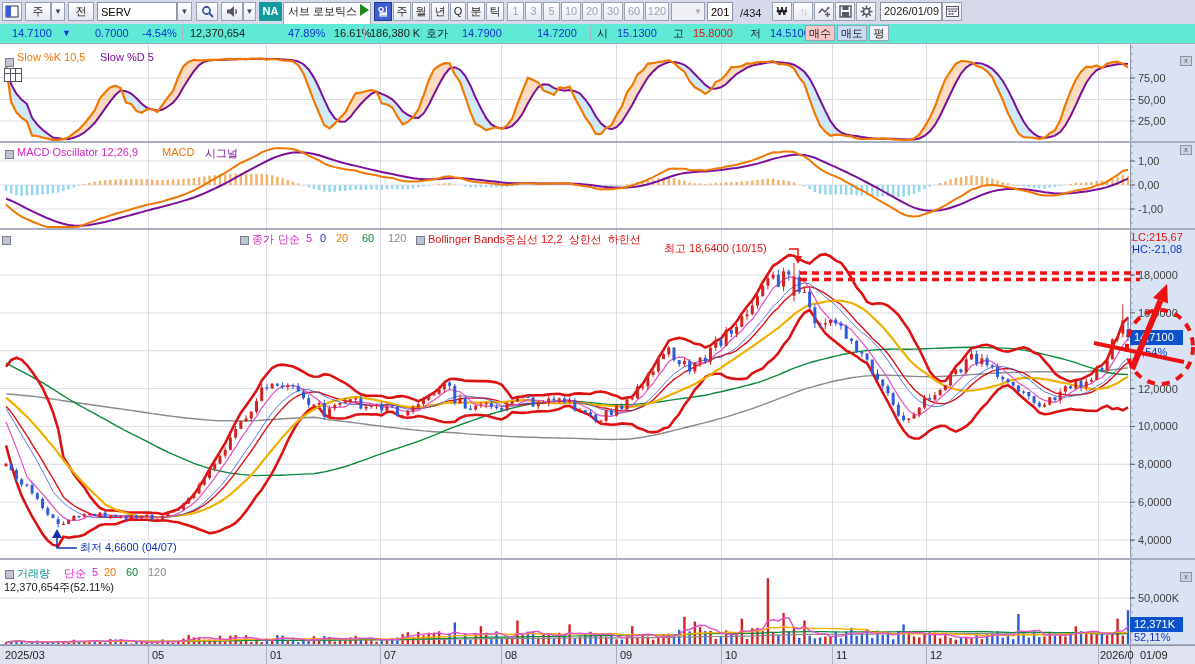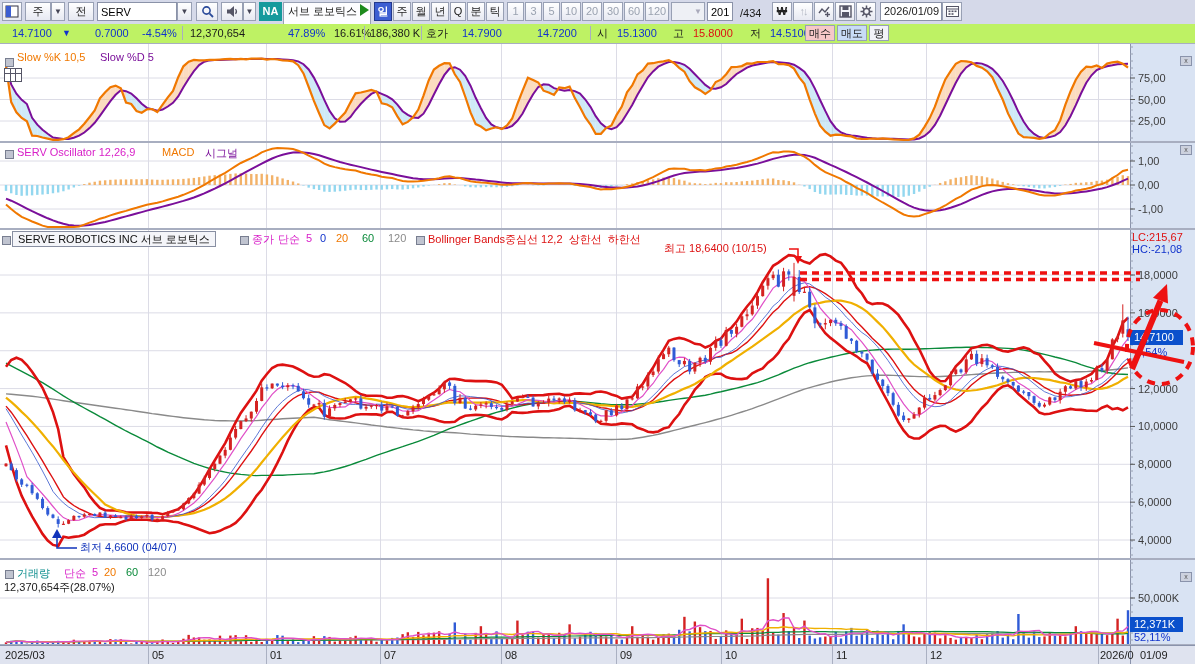--- a/index.html
+++ b/index.html
@@ -15,21 +15,21 @@
   .tipt{position:absolute;top:2px;height:19px;box-sizing:border-box;border:1px solid #8a92a8;background:#fff;
     font-family:inherit;font-size:11px;padding:0 3px;}
   .arr{font-size:8px;color:#445;line-height:17px;}
   .nabadge{position:absolute;top:2px;height:19px;box-sizing:border-box;background:#159a9c;color:#fff;
     font-weight:bold;text-align:center;line-height:19px;}
   .namebox{position:absolute;top:2px;height:23px;box-sizing:border-box;background:#fdfdff;border:1px solid #98a0b4;
     line-height:17px;padding-left:4px;}
   .gtri{position:absolute;top:4px;width:0;height:0;border-top:6px solid transparent;border-bottom:6px solid transparent;
     border-left:9px solid #1d8a1d;}
   
-  .quote{position:absolute;left:0;top:24px;width:1195px;height:20px;background:#bef264;border-bottom:1px solid #9aa2b8;box-sizing:border-box;}
+  .quote{position:absolute;left:0;top:24px;width:1195px;height:20px;background:#5eead4;border-bottom:1px solid #9aa2b8;box-sizing:border-box;}
   .q{position:absolute;top:0;line-height:18px;white-space:pre;}
   .sepv{position:absolute;top:2px;height:14px;width:1px;background:#a8aec0;}
   .qbtn{position:absolute;top:1px;height:16px;box-sizing:border-box;border:1px solid #98a0b4;text-align:center;line-height:14px;}
   .bl{color:#1133cc}.rd{color:#dd1111}.bk{color:#1a1a1a}.or{color:#f07800}.pu{color:#7a0f9a}
   .mg{color:#d820c8}.gr{color:#0a8a3a}.gy{color:#8a8a8a}.tl{color:#0f8f8f}
   svg{position:absolute;left:0;}
   .hseg{position:absolute;white-space:pre;}
   .sqicon{position:absolute;width:7px;height:7px;background:#c0c4d0;border:1px solid #787e90;}
   .symbox{position:absolute;box-sizing:border-box;border:1px solid #888fa2;background:#f4f5f9;height:16px;line-height:14px;
     padding:0 5px;color:#111;}
@@ -1458,27 +1458,26 @@
       <line x1="0" y1="85.5" x2="1195" y2="85.5" stroke="#a8aec0"></line>
     </svg>
 
   <span class="sqicon" style="left:5px;top:58px"></span>
   <span class="hseg or" style="left:17px;top:51px">Slow %K 10,5</span>
   <span class="hseg pu" style="left:100px;top:51px">Slow %D 5</span>
   <div class="gridicon"></div>
   <div class="rsz" style="left:1180px;top:56px">x</div>
 
   <span class="sqicon" style="left:5px;top:150px"></span>
-  <span class="hseg mg" style="left:17px;top:146px">SERV Oscillator 12,26,9</span>
+  <span class="hseg mg" style="left:17px;top:146px">MACD Oscillator 12,26,9</span>
   <span class="hseg or" style="left:162px;top:146px">MACD</span>
   <span class="hseg pu" style="left:205px;top:146px">시그널</span>
   <div class="rsz" style="left:1180px;top:145px">x</div>
 
   <span class="sqicon" style="left:2px;top:236px"></span>
-  <div class="symbox" style="left:12px;top:231px">SERVE ROBOTICS INC  서브 로보틱스</div>
   <span class="sqicon" style="left:240px;top:236px"></span>
   <span class="hseg mg" style="left:252px;top:232px">종가</span>
   <span class="hseg mg" style="left:278px;top:232px">단순</span>
   <span class="hseg mg" style="left:306px;top:232px">5</span>
   <span class="hseg bl" style="left:320px;top:232px">0</span>
   <span class="hseg or" style="left:336px;top:232px">20</span>
   <span class="hseg gr" style="left:362px;top:232px">60</span>
   <span class="hseg gy" style="left:388px;top:232px">120</span>
   <span class="sqicon" style="left:416px;top:236px"></span>
   <span class="hseg rd" style="left:428px;top:232px">Bollinger Bands중심선 12,2  상한선  하한선</span>
@@ -1491,21 +1490,21 @@
   <div class="badge" style="left:1130px;top:330px;width:53px">14,7100</div>
   <span class="hseg bl" style="left:1136px;top:346px">4,54%</span>
 
   <span class="sqicon" style="left:5px;top:570px"></span>
   <span class="hseg tl" style="left:17px;top:566px">거래량</span>
   <span class="hseg mg" style="left:64px;top:566px">단순</span>
   <span class="hseg mg" style="left:92px;top:566px">5</span>
   <span class="hseg or" style="left:104px;top:566px">20</span>
   <span class="hseg gr" style="left:126px;top:566px">60</span>
   <span class="hseg gy" style="left:148px;top:566px">120</span>
-  <span class="hseg bk" style="left:4px;top:580px">12,370,654주(28.07%)</span>
+  <span class="hseg bk" style="left:4px;top:580px">12,370,654주(52.11%)</span>
   <div class="rsz" style="left:1180px;top:572px">x</div>
   <div class="badge" style="left:1130px;top:617px;width:53px">12,371K</div>
   <span class="hseg bl" style="left:1134px;top:631px">52,11%</span>
 
   <div class="xaxis" id="xaxis">
     <span class="xlab" style="left:1140px">01/09</span>
   <div class="xtick" style="left: 148px;"></div>
       <div class="xtick" style="left: 266px;"></div>
       <div class="xtick" style="left: 380px;"></div>
       <div class="xtick" style="left: 501px;"></div>

